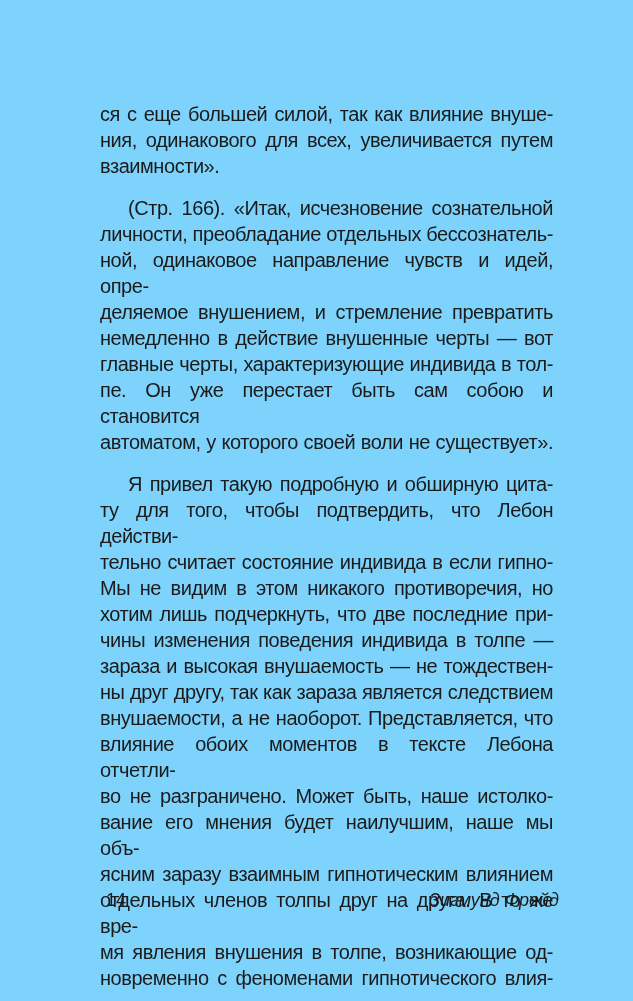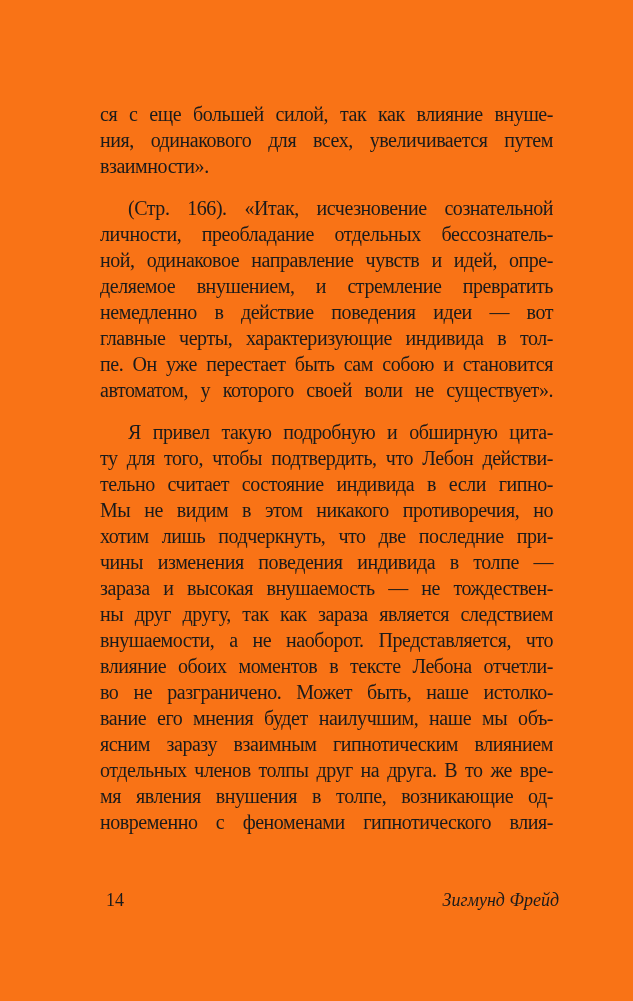--- a/index.html
+++ b/index.html
@@ -5,23 +5,23 @@
   html, body {
     margin: 0;
     padding: 0;
     background: #e8e8e8;
   }
   .page {
     position: relative;
     width: 633px;
     height: 1001px;
     margin: 0 auto;
-    background: #f97316;
+    background: #7dd3fc;
     overflow: hidden;
-    font-family: Liberation Serif, serif;
+    font-family: Liberation Sans, sans-serif;
     color: #1b1b1b;
   }
   .text-block {
     position: absolute;
     left: 100px;
     top: 101px;
     width: 453px;
     font-size: 20px;
     line-height: 26px;
     letter-spacing: -0.45px;
@@ -61,21 +61,21 @@
       <div class="para">
         <div class="line">ся с еще большей силой, так как влияние внуше-</div>
         <div class="line">ния, одинакового для всех, увеличивается путем</div>
         <div class="line lastline">взаимности».</div>
       </div>
       <div class="para">
         <div class="line indent">(Стр. 166). «Итак, исчезновение сознательной</div>
         <div class="line">личности, преобладание отдельных бессознатель-</div>
         <div class="line">ной, одинаковое направление чувств и идей, опре-</div>
         <div class="line">деляемое внушением, и стремление превратить</div>
-        <div class="line">немедленно в действие поведения идеи — вот</div>
+        <div class="line">немедленно в действие внушенные черты — вот</div>
         <div class="line">главные черты, характеризующие индивида в тол-</div>
         <div class="line">пе. Он уже перестает быть сам собою и становится</div>
         <div class="line">автоматом, у которого своей воли не существует».</div>
       </div>
       <div class="para">
         <div class="line indent">Я привел такую подробную и обширную цита-</div>
         <div class="line">ту для того, чтобы подтвердить, что Лебон действи-</div>
         <div class="line">тельно считает состояние индивида в если гипно-</div>
         <div class="line">Мы не видим в этом никакого противоречия, но</div>
         <div class="line">хотим лишь подчеркнуть, что две последние при-</div>

